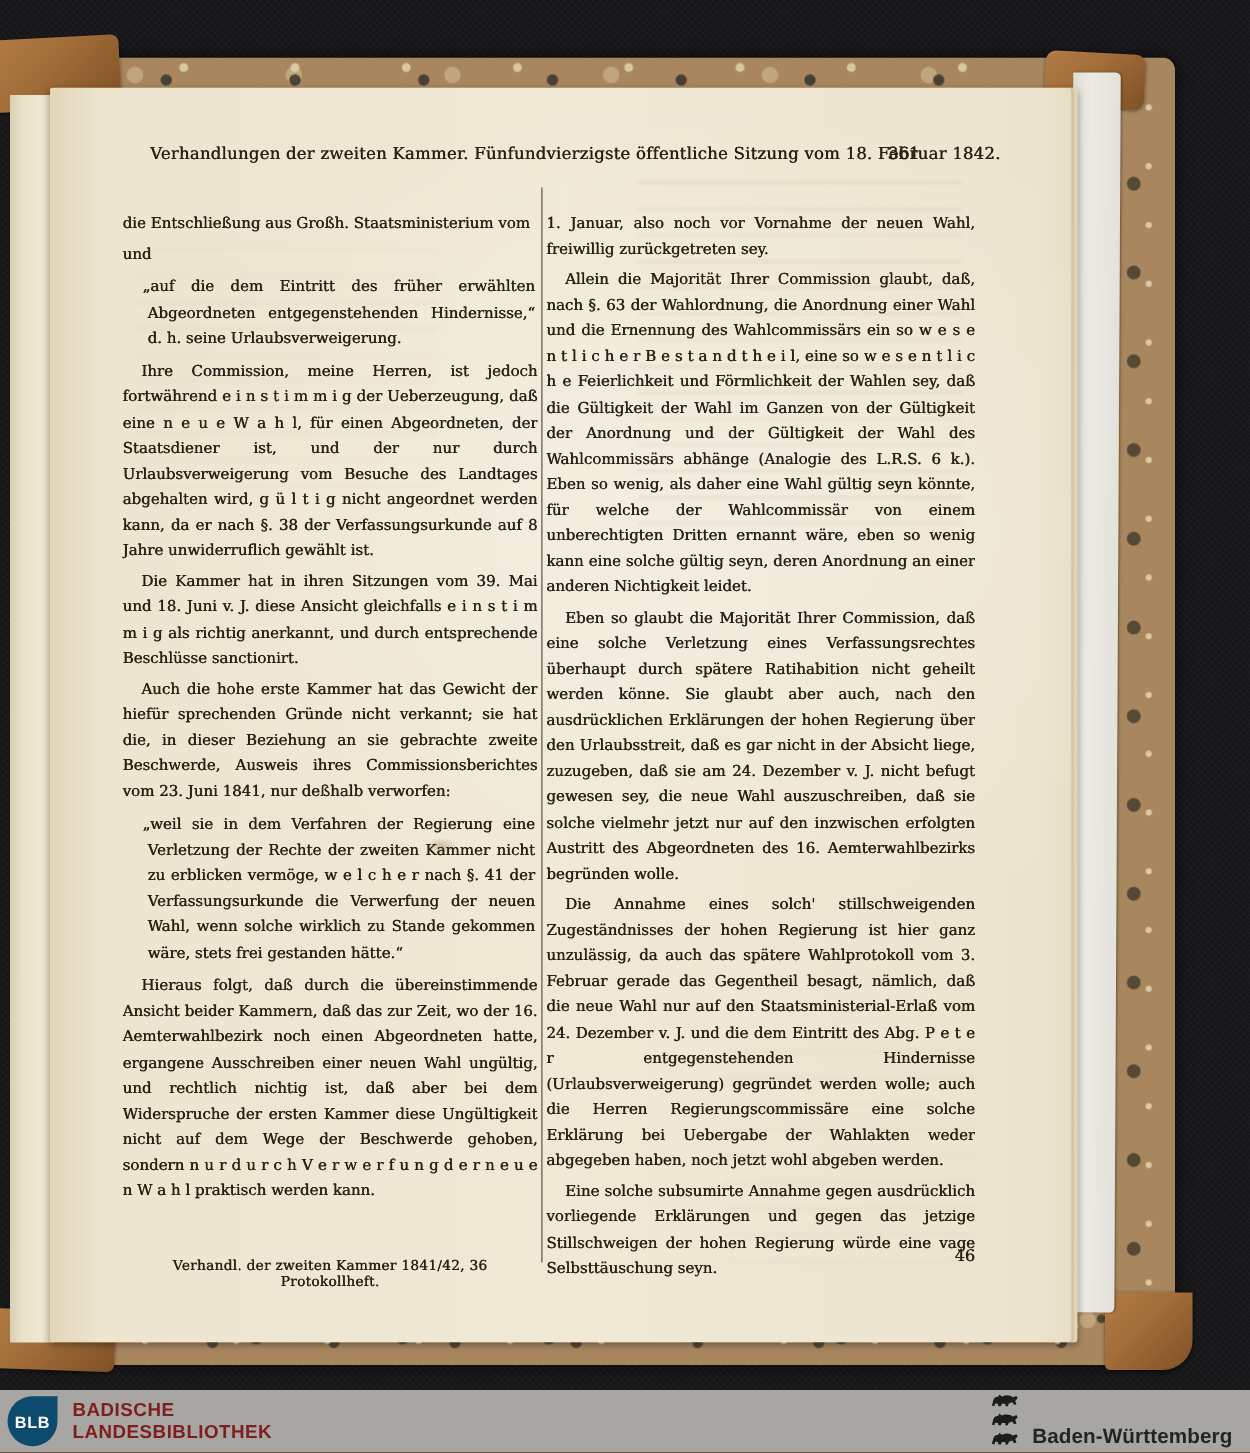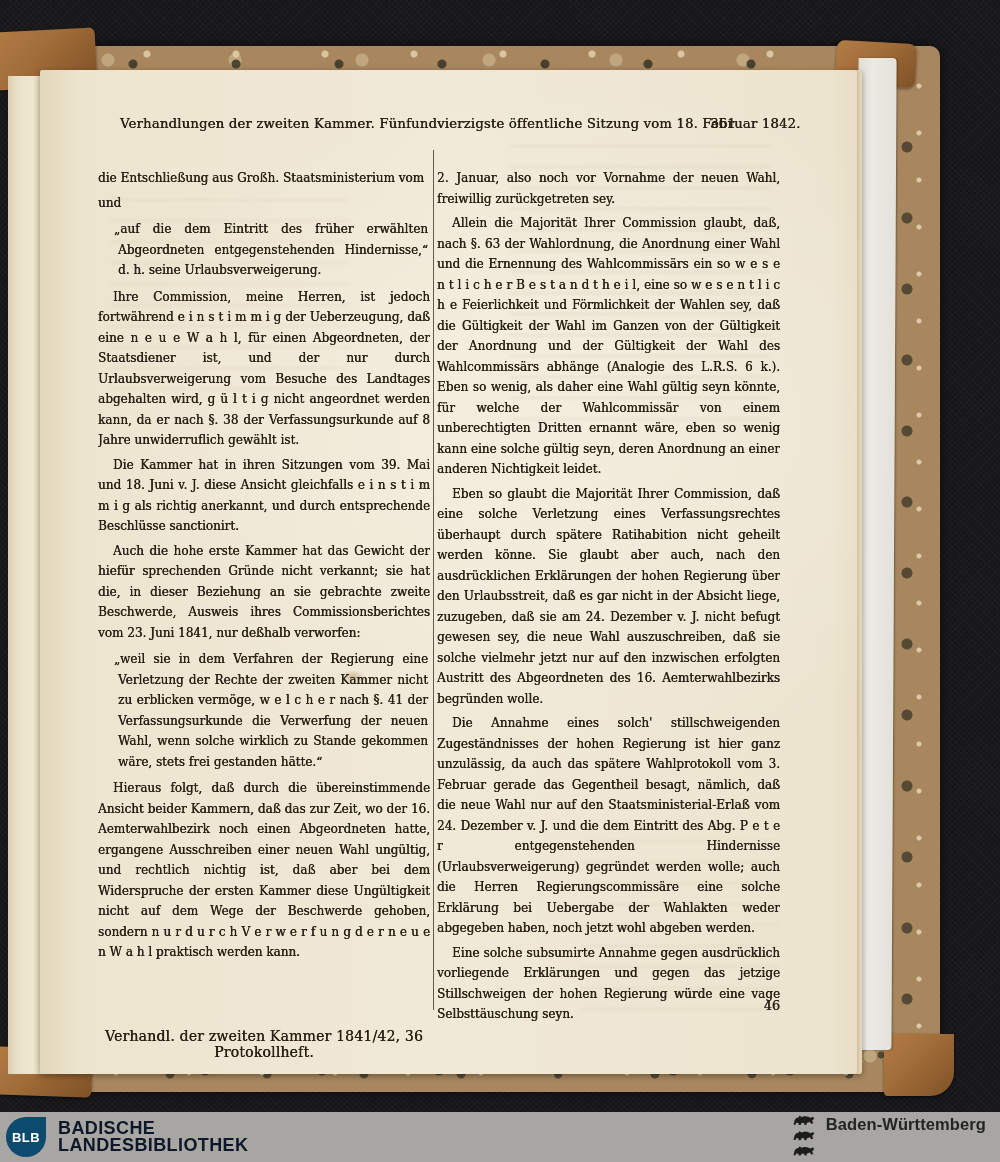--- a/index.html
+++ b/index.html
@@ -94,45 +94,45 @@
   .col-right{left:397px;width:343px;}
   .divider{position:absolute;left:393px;top:80px;width:1px;height:860px;background:#4a4034;opacity:.85;}
   .col p{margin:0;text-align:justify;}
   .col p + p{margin-top:4px;}
   .col p.indent{text-indent:15px;}
   .col p.indent2{text-indent:30px;}
   .col p.noindent{text-indent:0;}
   .col p.quote{margin-left:20px;margin-right:2px;text-indent:-4px;padding:2px 0;}
   .footnote{
     position:absolute;top:936px;left:58px;width:332px;text-align:center;
-    font-size:14px;letter-spacing:.2px;text-shadow:.3px 0 0 currentColor;margin-top:22px;
+    font-size:11px;letter-spacing:.2px;text-shadow:.3px 0 0 currentColor;
   }
   .signature{
     position:absolute;top:928px;left:660px;width:80px;text-align:right;
     font-size:12.8px;text-shadow:.3px 0 0 currentColor;
   }
 
   
   .viewer-bar{
     position:absolute;left:0;top:1112px;width:1000px;height:50px;
     background:#a7a6a2;display:flex;align-items:center;
     font-family:"Liberation Sans","DejaVu Sans",sans-serif;
   }
   .blb-logo{
     margin-left:6px;width:40px;height:40px;flex:0 0 auto;
     border-radius:50% 0 50% 50%;
     display:flex;align-items:center;justify-content:center;
     color:#ffffff;font-weight:bold;font-size:13px;letter-spacing:.5px;
   }
   .blb-name{
-    margin-left:12px;font-weight:bold;font-size:18px;line-height:17px;
-    color:#0f172a;letter-spacing:.4px;
+    margin-left:12px;font-weight:bold;font-size:15px;line-height:17px;
+    color:#7f1d1d;letter-spacing:.4px;
   }
   .bar-spacer{flex:1;}
-  .bw-group{display:flex;align-items:flex-start;gap:9px;margin-right:14px;}
+  .bw-group{display:flex;align-items:flex-end;gap:9px;margin-right:14px;}
   .bw-arms{width:26px;height:44px;}
   .bw-text{font-size:16.5px;color:#242422;font-weight:bold;letter-spacing:.1px;}
 </style>
 </head>
 <body>
 
 <div class="backdrop"></div>
 
 <div class="cover"></div>
 <div class="leather leather-tl"></div>
@@ -156,21 +156,21 @@
       <p class="noindent">und</p>
       <p class="quote">„auf die dem Eintritt des früher erwählten Abgeordneten entgegenstehenden Hindernisse,“ d. h. seine Urlaubsverweigerung.</p>
       <p class="indent">Ihre Commission, meine Herren, ist jedoch fortwährend e i n s t i m m i g der Ueberzeugung, daß eine n e u e  W a h l, für einen Abgeordneten, der Staatsdiener ist, und der nur durch Urlaubsverweigerung vom Besuche des Landtages abgehalten wird, g ü l t i g nicht angeordnet werden kann, da er nach §. 38 der Verfassungsurkunde auf 8 Jahre unwiderruflich gewählt ist.</p>
       <p class="indent">Die Kammer hat in ihren Sitzungen vom 39. Mai und 18. Juni v. J. diese Ansicht gleichfalls e i n s t i m m i g als richtig anerkannt, und durch entsprechende Beschlüsse sanctionirt.</p>
       <p class="indent">Auch die hohe erste Kammer hat das Gewicht der hiefür sprechenden Gründe nicht verkannt; sie hat die, in dieser Beziehung an sie gebrachte zweite Beschwerde, Ausweis ihres Commissionsberichtes vom 23. Juni 1841, nur deßhalb verworfen:</p>
       <p class="quote">„weil sie in dem Verfahren der Regierung eine Verletzung der Rechte der zweiten Kammer nicht zu erblicken vermöge, w e l c h e r nach §. 41 der Verfassungsurkunde die Verwerfung der neuen Wahl, wenn solche wirklich zu Stande gekommen wäre, stets frei gestanden hätte.“</p>
       <p class="indent">Hieraus folgt, daß durch die übereinstimmende Ansicht beider Kammern, daß das zur Zeit, wo der 16. Aemterwahlbezirk noch einen Abgeordneten hatte, ergangene Ausschreiben einer neuen Wahl ungültig, und rechtlich nichtig ist, daß aber bei dem Widerspruche der ersten Kammer diese Ungültigkeit nicht auf dem Wege der Beschwerde gehoben, sondern n u r  d u r c h  V e r w e r f u n g  d e r  n e u e n  W a h l praktisch werden kann.</p>
     </div>
   <div class="divider"></div>
   <div class="col col-right">
-      <p class="noindent">2. Januar, also noch vor Vornahme der neuen Wahl, freiwillig zurückgetreten sey.</p>
+      <p class="noindent">1. Januar, also noch vor Vornahme der neuen Wahl, freiwillig zurückgetreten sey.</p>
       <p class="indent">Allein die Majorität Ihrer Commission glaubt, daß, nach §. 63 der Wahlordnung, die Anordnung einer Wahl und die Ernennung des Wahlcommissärs ein so w e s e n t l i c h e r  B e s t a n d t h e i l, eine so w e s e n t l i c h e Feierlichkeit und Förmlichkeit der Wahlen sey, daß die Gültigkeit der Wahl im Ganzen von der Gültigkeit der Anordnung und der Gültigkeit der Wahl des Wahlcommissärs abhänge (Analogie des L.R.S. 6 k.). Eben so wenig, als daher eine Wahl gültig seyn könnte, für welche der Wahlcommissär von einem unberechtigten Dritten ernannt wäre, eben so wenig kann eine solche gültig seyn, deren Anordnung an einer anderen Nichtigkeit leidet.</p>
       <p class="indent">Eben so glaubt die Majorität Ihrer Commission, daß eine solche Verletzung eines Verfassungsrechtes überhaupt durch spätere Ratihabition nicht geheilt werden könne. Sie glaubt aber auch, nach den ausdrücklichen Erklärungen der hohen Regierung über den Urlaubsstreit, daß es gar nicht in der Absicht liege, zuzugeben, daß sie am 24. Dezember v. J. nicht befugt gewesen sey, die neue Wahl auszuschreiben, daß sie solche vielmehr jetzt nur auf den inzwischen erfolgten Austritt des Abgeordneten des 16. Aemterwahlbezirks begründen wolle.</p>
       <p class="indent">Die Annahme eines solch' stillschweigenden Zugeständnisses der hohen Regierung ist hier ganz unzulässig, da auch das spätere Wahlprotokoll vom 3. Februar gerade das Gegentheil besagt, nämlich, daß die neue Wahl nur auf den Staatsministerial-Erlaß vom 24. Dezember v. J. und die dem Eintritt des Abg. P e t e r entgegenstehenden Hindernisse (Urlaubsverweigerung) gegründet werden wolle; auch die Herren Regierungscommissäre eine solche Erklärung bei Uebergabe der Wahlakten weder abgegeben haben, noch jetzt wohl abgeben werden.</p>
       <p class="indent">Eine solche subsumirte Annahme gegen ausdrücklich vorliegende Erklärungen und gegen das jetzige Stillschweigen der hohen Regierung würde eine vage Selbsttäuschung seyn.</p>
     </div>
 
   <div class="footnote">Verhandl. der zweiten Kammer 1841/42, 36 Protokollheft.</div>
   <div class="signature">46</div>
 </div>
 

